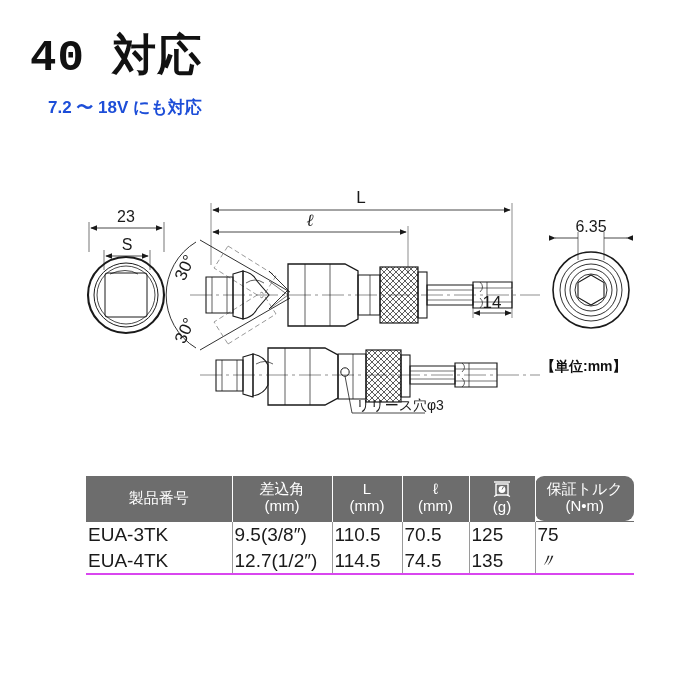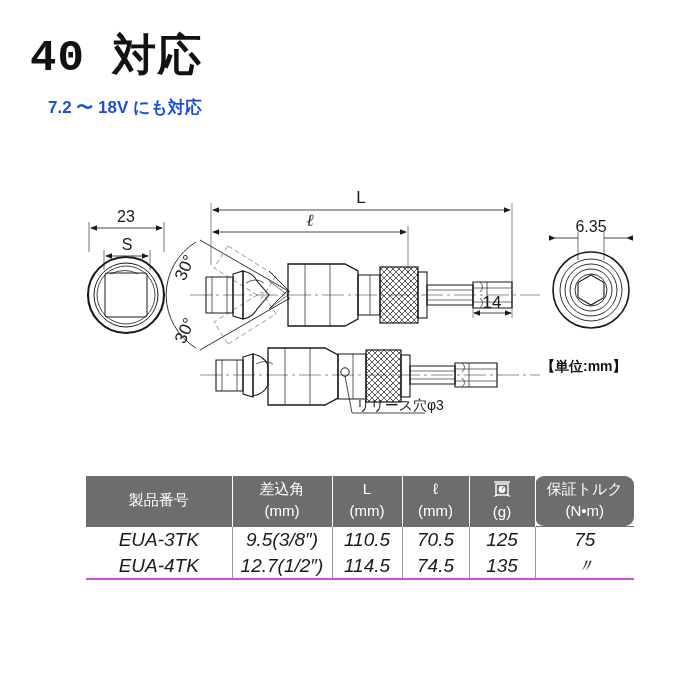--- a/index.html
+++ b/index.html
@@ -41,33 +41,32 @@
   .spec-table th{
     background:#6d6d6d;color:#ffffff;
     font-weight:normal;font-size:15px;
     padding:4px 2px 5px;line-height:1.12;
     border-right:1px solid #ffffff;
     vertical-align:middle;
   }
   .spec-table th:last-child{border-right:none;border-radius:9px;}
   .spec-table td{
     background:#ffffff;color:#1a1a1a;
-    font-size:19px;text-align:center;
+    font-size:19px;
     padding:1px 2px;line-height:1.25;
     border-right:1px solid #9a9a9a;
     border-bottom:none;
     white-space:nowrap;
-    font-style:italic;
   }
   .spec-table td:last-child{border-right:none;}
   .spec-table tbody tr:first-child td{border-top:1px solid #6d6d6d;}
   .spec-table tbody tr:last-child td{border-bottom:2px solid #d946ef;}
   .c0{width:146px;} .c1{width:100px;} .c2{width:70px;}
   .c3{width:67px;} .c4{width:66px;} .c5{width:99px;}
-  .hdr-sub{display:block;font-size:15px;margin-top:6px;}
+  .hdr-sub{display:block;font-size:15px;}
   .scale-icon{display:block;margin:0 auto 1px;}
   .ditto{font-style:italic;letter-spacing:-1px;}
 </style>
 </head>
 <body>
 
 <div class="page">
 
   <div class="headline">40 対応</div>
   <div class="subhead">7.2 〜 18V にも対応</div>

